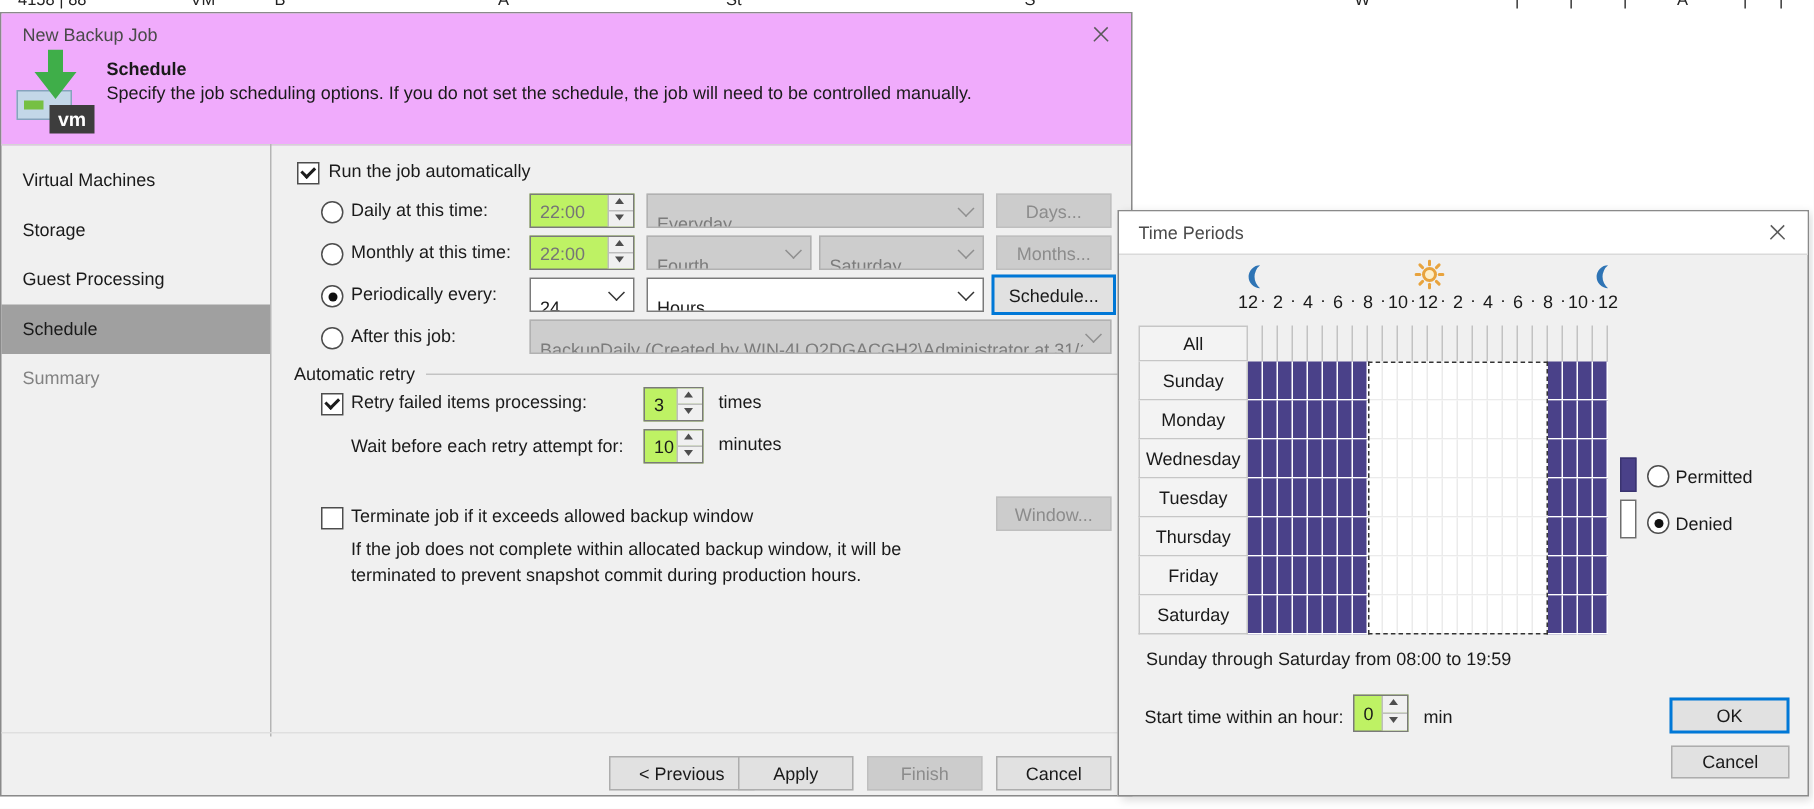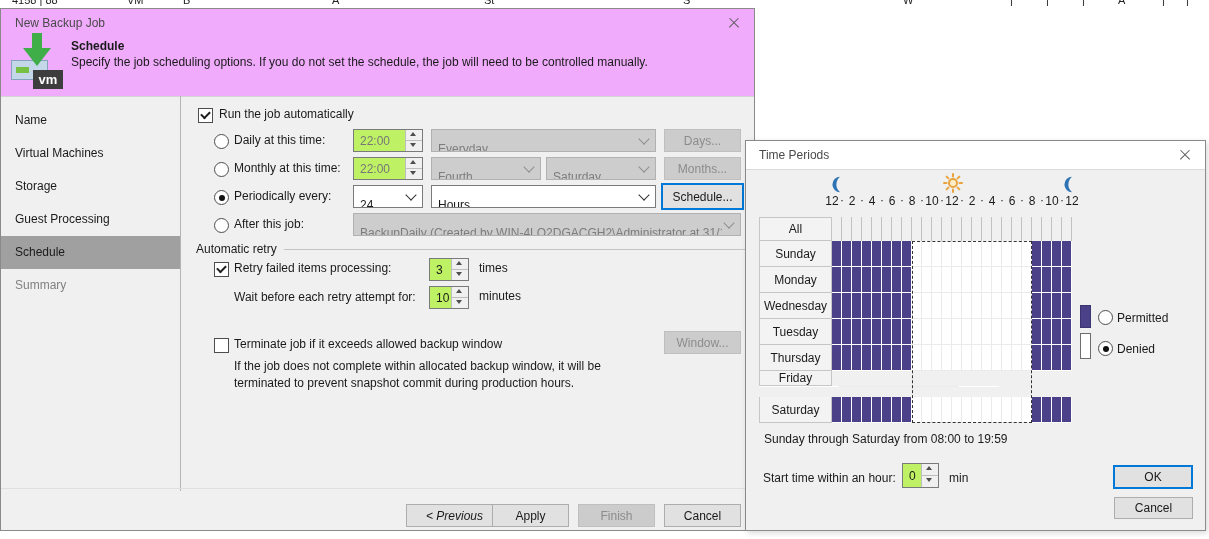--- a/index.html
+++ b/index.html
@@ -128,21 +128,20 @@
               <path d="M12 0 h10 v15 h9 L17 33 L3 15 h9 Z" fill="var(--green)"></path>
             </svg>
         </span>
         <span class="vmbox">vm</span>
       </div>
       <div id="wiz-step-title">Schedule</div>
       <div id="wiz-step-desc">Specify the job scheduling options. If you do not set the schedule, the job will need to be controlled manually.</div>
     </div>
 
     <div id="wiz-sidebar">
-        <div class="sb-item">Name</div>
         <div class="sb-item">Virtual Machines</div>
         <div class="sb-item">Storage</div>
         <div class="sb-item">Guest Processing</div>
         <div class="sb-item selected">Schedule</div>
         <div class="sb-item disabled">Summary</div>
       </div>
 
     <span class="cb checked" style="left:197px;top:99px;"></span>
     <span class="lbl" style="left:218px;top:98px;">Run the job automatically</span>
 
@@ -224,21 +223,21 @@
     </div>
     <span class="lbl" style="left:478px;top:280px;">minutes</span>
 
     <span class="cb" style="left:213px;top:329px;"></span>
     <span class="lbl" style="left:233px;top:328px;">Terminate job if it exceeds allowed backup window</span>
     <div class="btn disabled" style="left:663px;top:322px;width:77px;height:23px;">Window...</div>
     <span class="lbl" style="left:233px;top:350px;">If the job does not complete within allocated backup window, it will be</span>
     <span class="lbl" style="left:233px;top:367px;">terminated to prevent snapshot commit during production hours.</span>
 
     <div id="wiz-footer"></div>
-    <div class="btn" style="left:405px;top:495px;width:97px;height:23px;font-style:italic;">&lt; Previous</div>
+    <div class="btn" style="left:405px;top:495px;width:97px;height:23px;">&lt; Previous</div>
     <div class="btn" style="left:491px;top:495px;width:77px;height:23px;">Apply</div>
     <div class="btn disabled" style="left:577px;top:495px;width:77px;height:23px;">Finish</div>
     <div class="btn" style="left:663px;top:495px;width:77px;height:23px;">Cancel</div>
   </div>
 
   <div id="tp" class="dialog">
     <div id="tp-titlebar">
       <div class="titletext" style="left:13px;top:7px;">Time Periods</div>
       <div class="close-x" style="right:8px;top:5px;"></div>
     </div>
@@ -465,21 +464,21 @@
             <div class="tg-cell denied"></div>
             <div class="tg-cell denied"></div>
             <div class="tg-cell denied"></div>
             <div class="tg-cell denied"></div>
             <div class="tg-cell permitted"></div>
             <div class="tg-cell permitted"></div>
             <div class="tg-cell permitted"></div>
             <div class="tg-cell permitted"></div>
           </div>
         </div>
-        <div class="tg-row" style="height: 26px; flex-direction: column;">
+        <div class="tg-row" style="height: 26px;">
           <div class="tg-label">Friday</div>
           <div class="tg-cells">
             <div class="tg-cell permitted"></div>
             <div class="tg-cell permitted"></div>
             <div class="tg-cell permitted"></div>
             <div class="tg-cell permitted"></div>
             <div class="tg-cell permitted"></div>
             <div class="tg-cell permitted"></div>
             <div class="tg-cell permitted"></div>
             <div class="tg-cell permitted"></div>

